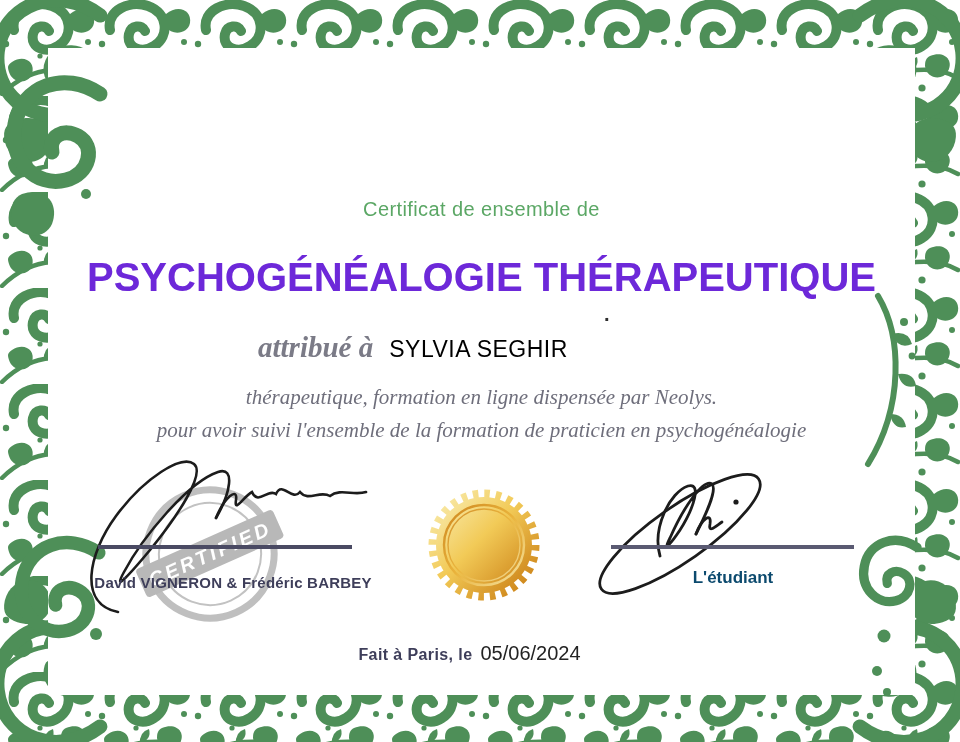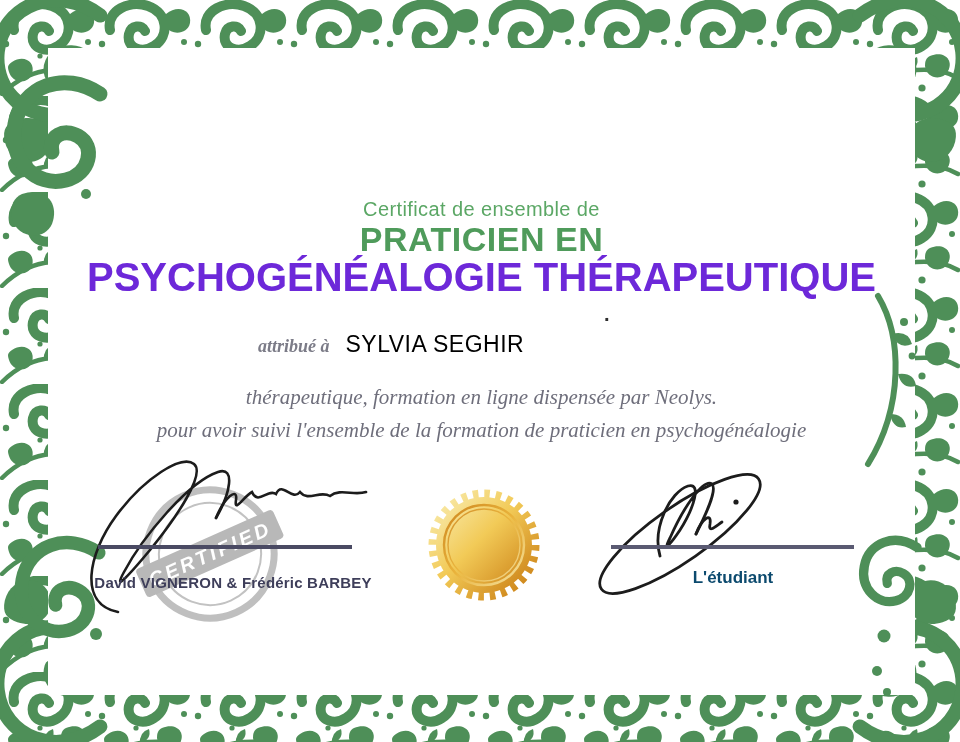--- a/index.html
+++ b/index.html
@@ -11,21 +11,21 @@
   .content{position:absolute;left:48px;top:48px;width:867px;height:647px;z-index:4;}
   .content > *{position:absolute;}
   .kicker{top:150px;left:0;width:100%;text-align:center;font-size:20px;color:#5ba765;letter-spacing:.4px;}
   .title1{top:172px;left:0;width:100%;text-align:center;font-size:34px;font-weight:bold;
           color:#4f9b5b;letter-spacing:.5px;white-space:nowrap;}
   .title2{top:207px;left:0;width:100%;text-align:center;font-size:40px;font-weight:bold;
           color:#6d28d9;letter-spacing:0;white-space:nowrap;}
   .title-period{top:255px;left:556px;font-size:20px;font-weight:bold;color:#2e2e2e;}
   .attrib-row{top:283px;left:210px;display:flex;align-items:baseline;gap:16px;white-space:nowrap;}
   .attrib-label{font-family:"Liberation Serif",serif;font-style:italic;font-weight:bold;
-                font-size:18px;color:#7b7b87;}
+                font-size:29px;color:#7b7b87;}
   .recipient{font-size:23px;color:#000000;letter-spacing:.5px;}
   .bodytext{top:333px;left:0;width:100%;text-align:center;font-family:"Liberation Serif",serif;
             font-style:italic;font-size:21px;color:#6e6e7b;line-height:33px;}
   .sig-line{height:4px;background:#4a4a63;}
   .line-left{left:50px;top:497px;width:254px;}
   .line-right{left:563px;top:497px;width:243px;background:#5a5a72;}
   .names{top:526px;left:35px;width:300px;text-align:center;font-weight:bold;font-size:15px;
          color:#3e3e5a;letter-spacing:.2px;}
   .role{top:546px;left:35px;width:300px;text-align:center;font-weight:bold;font-size:15px;color:#3e3e5a;}
   .student-label{top:520px;left:595px;width:180px;text-align:center;font-weight:bold;
@@ -105,21 +105,20 @@
       <use href="#accswirl" transform="scale(0.62)"></use>
       <circle cx="24" cy="96" r="6.5" fill="#4e8f58"></circle>
       <circle cx="17" cy="131" r="5" fill="#4e8f58"></circle>
       <circle cx="27" cy="152" r="4" fill="#4e8f58"></circle>
     </g>
   </svg>
 
   <div class="content">
 
     <div class="kicker">Certificat de ensemble de</div>
-    <div class="title1">PRATICIEN EN</div>
     <div class="title2">PSYCHOGÉNÉALOGIE THÉRAPEUTIQUE</div>
     <div class="title-period">.</div>
 
     <div class="attrib-row">
       <span class="attrib-label">attribué à</span>
       <span class="recipient">SYLVIA SEGHIR</span>
     </div>
 
     <div class="bodytext">
       <div>thérapeutique, formation en ligne dispensée par Neolys.</div>
@@ -166,15 +165,19 @@
       <g fill="none" stroke="#1c1c1c" stroke-width="2.8" stroke-linecap="round">
         <ellipse cx="92" cy="90" rx="96" ry="27" transform="rotate(-35 92 90)"></ellipse>
         <path d="M72 112 C64 84 82 48 100 42 C114 38 106 64 92 86 C84 98 74 110 82 94 C96 62 116 34 124 40 C130 46 116 74 108 90"></path>
         <path d="M108 90 C114 74 124 68 122 80 C120 90 128 82 134 78"></path>
       </g>
       <circle cx="148" cy="58" r="2.6" fill="#1c1c1c"></circle>
     </svg>
     <div class="sig-line line-right"></div>
     <div class="student-label">L'étudiant</div>
 
+    <div class="footer">
+      <span class="place">Fait à Paris, le</span>
+      <span class="date">05/06/2024</span>
+    </div>
 
   </div>
 </div>
 
 </body></html>

